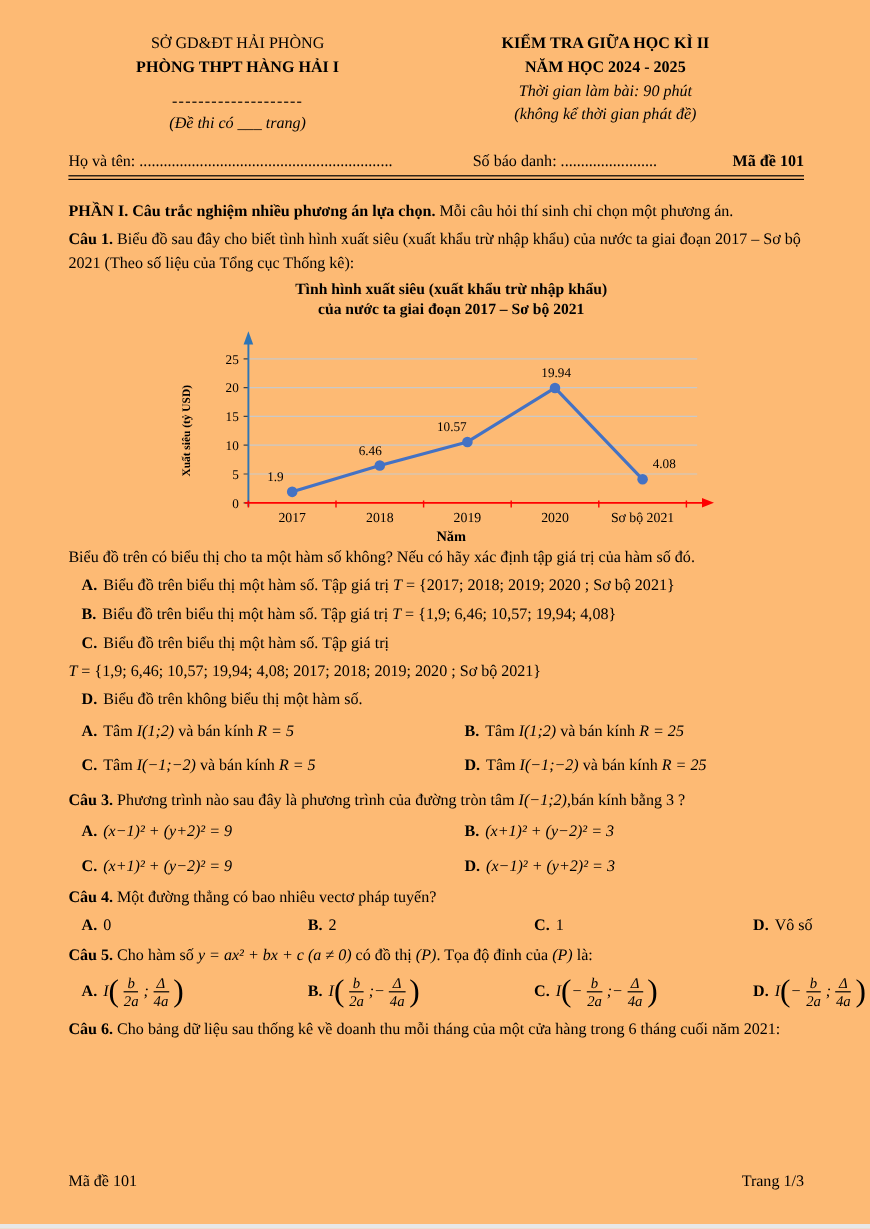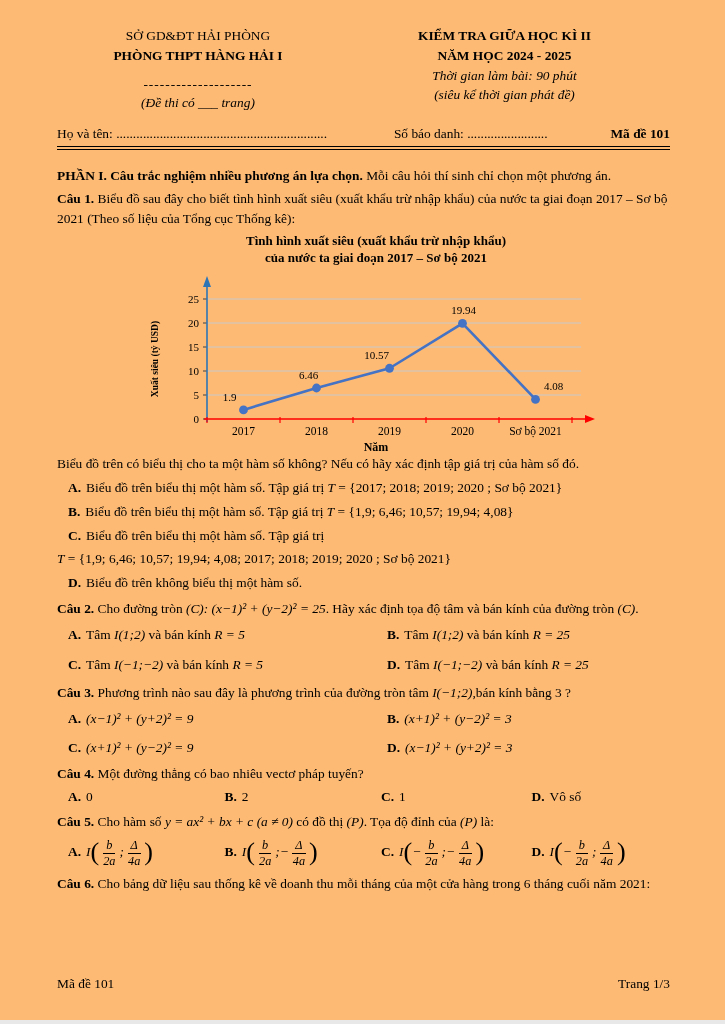--- a/index.html
+++ b/index.html
@@ -28,21 +28,21 @@
   .info-name{flex:1.6;}
   .info-sbd{flex:1;}
   .info-code{font-weight:bold;padding-left:6px;}
   .rule{height:2px;border-top:1.8px solid #000;border-bottom:1px solid #000;margin-top:2px;}
   .part-heading{margin-top:16px;}
   .stem{margin-top:2px;}
   .opt-indent{padding-left:11px;}
   .opt{margin-top:4px;}
   .opt-letter{font-weight:bold;margin-right:5px;}
   .opts-2col{display:grid;grid-template-columns:53% 47%;row-gap:9px;margin-top:6px;padding-left:11px;}
-  .opts-4col{display:grid;grid-template-columns:26% 26% 25% 23%;margin-top:3px;padding-left:11px;align-items:center;}
+  .opts-4col{display:grid;grid-template-columns:26% 26% 25% 23%;margin-top:3px;padding-left:11px;align-items:center;gap:32px;}
   .chart-wrap{width:462px;margin:4px 0 0 88px;text-align:center;}
   .chart-title{font-weight:bold;font-size:13px;line-height:1.3;}
   .chart-xlabel{font-weight:bold;font-size:12px;line-height:1.1;margin-top:-2px;}
   #chart-svg{display:block;margin-top:2px;}
   #chart-svg text{font-family:"Liberation Serif","DejaVu Serif",serif;fill:#000;}
   .frac{display:inline-flex;flex-direction:column;align-items:center;vertical-align:middle;font-style:italic;line-height:1.15;font-size:0.92em;margin:0 1px;}
   .frac .num{border-bottom:1px solid #000;padding:0 3px;}
   .frac .den{padding:0 3px;}
   .bigparen{font-size:1.95em;font-style:normal;line-height:0;vertical-align:-0.14em;display:inline-block;}
   .footer{position:absolute;left:57px;right:55px;bottom:26px;display:flex;justify-content:space-between;}
@@ -57,21 +57,21 @@
     <div class="h-left">
       <div>SỞ GD&amp;ĐT HẢI PHÒNG</div>
       <div class="bold">PHÒNG THPT HÀNG HẢI I</div>
       <div class="h-dashes">--------------------</div>
       <div class="italic">(Đề thi có ___ trang)</div>
     </div>
     <div class="h-right">
       <div class="bold">KIỂM TRA GIỮA HỌC KÌ II</div>
       <div class="bold">NĂM HỌC 2024 - 2025</div>
       <div class="italic">Thời gian làm bài: 90 phút</div>
-      <div class="italic">(siêu kể thời gian phát đề)</div>
+      <div class="italic">(không kể thời gian phát đề)</div>
     </div>
   </div>
 
   <div class="info-row">
     <div class="info-name">Họ và tên: ...............................................................</div>
     <div class="info-sbd">Số báo danh: ........................</div>
     <div class="info-code">Mã đề 101</div>
   </div>
   <div class="rule"></div>
 
@@ -142,21 +142,20 @@
     <span class="opt-letter">B.</span><span><span>Biểu đồ trên biểu thị một hàm số. Tập giá trị </span><span class="math">T</span><span> = {1,9; 6,46; 10,57; 19,94; 4,08}</span></span>
   </div>
   <div class="opt opt-indent">
     <span class="opt-letter">C.</span><span><span>Biểu đồ trên biểu thị một hàm số. Tập giá trị</span></span>
   </div>
   <div class="cont-line"><span class="math">T</span><span> = {1,9; 6,46; 10,57; 19,94; 4,08; 2017; 2018; 2019; 2020 ; Sơ bộ 2021}</span></div>
   <div class="opt opt-indent">
     <span class="opt-letter">D.</span><span><span>Biểu đồ trên không biểu thị một hàm số.</span></span>
   </div>
 
-  <div class="stem" style="margin-top:6px;"><span class="bold">Câu 2.</span><span> Cho đường tròn </span><span class="math">(C): (x−1)² + (y−2)² = 25</span><span>. Hãy xác định tọa độ tâm và bán kính của đường tròn </span><span class="math">(C)</span><span>.</span></div>
   <div class="opts-2col">
     <div><span class="opt-letter">A.</span><span><span>Tâm </span><span class="math">I(1;2)</span><span> và bán kính </span><span class="math">R = 5</span></span></div>
     <div><span class="opt-letter">B.</span><span><span>Tâm </span><span class="math">I(1;2)</span><span> và bán kính </span><span class="math">R = 25</span></span></div>
     <div><span class="opt-letter">C.</span><span><span>Tâm </span><span class="math">I(−1;−2)</span><span> và bán kính </span><span class="math">R = 5</span></span></div>
     <div><span class="opt-letter">D.</span><span><span>Tâm </span><span class="math">I(−1;−2)</span><span> và bán kính </span><span class="math">R = 25</span></span></div>
   </div>
 
   <div class="stem" style="margin-top:8px;font-family:Liberation Serif, serif;"><span class="bold">Câu 3.</span><span> Phương trình nào sau đây là phương trình của đường tròn tâm </span><span class="math">I(−1;2)</span><span>,bán kính bằng 3 ?</span></div>
   <div class="opts-2col">
     <div><span class="opt-letter">A.</span><span><span class="math">(x−1)² + (y+2)² = 9</span></span></div>

